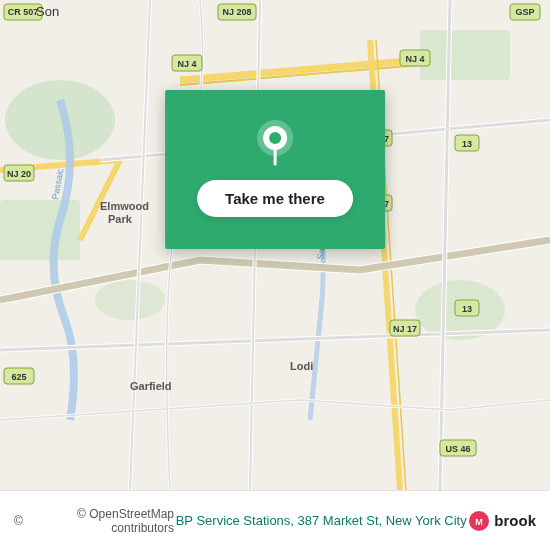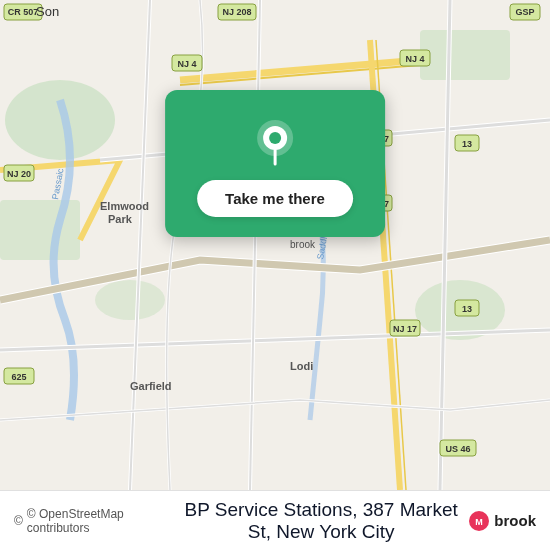--- a/index.html
+++ b/index.html
@@ -29,22 +29,22 @@
       top: 0; left: 0;
     }
 
     
     .card-overlay {
       position: absolute;
       top: 90px;
       left: 50%;
       transform: translateX(-50%);
       background: #2eaa6e;
-      border-radius: 12px;
-      padding: 28px 32px 20px 32px;
+      border-radius: 2px;
+      padding: 28px 32px 32px 32px;
       display: flex;
       flex-direction: column;
       align-items: center;
       box-shadow: 0 4px 16px rgba(0,0,0,0.25);
       min-width: 180px;
     }
 
     .pin-icon {
       width: 48px;
       height: 48px;
@@ -80,25 +80,26 @@
     .copyright-icon {
       font-size: 12px;
       color: #555;
       margin-right: 4px;
     }
 
     .osm-text {
       font-size: 12px;
       color: #555;
       flex: 1;
+      text-align: right;
     }
 
     .location-text {
-      font-size: 19px;
-      color: #0f172a;
+      font-size: 13px;
+      color: #0f766e;
       font-weight: 500;
       flex: 2;
       text-align: center;
     }
 
     .moovit-logo {
       display: flex;
       align-items: center;
       gap: 4px;
       font-size: 15px;

